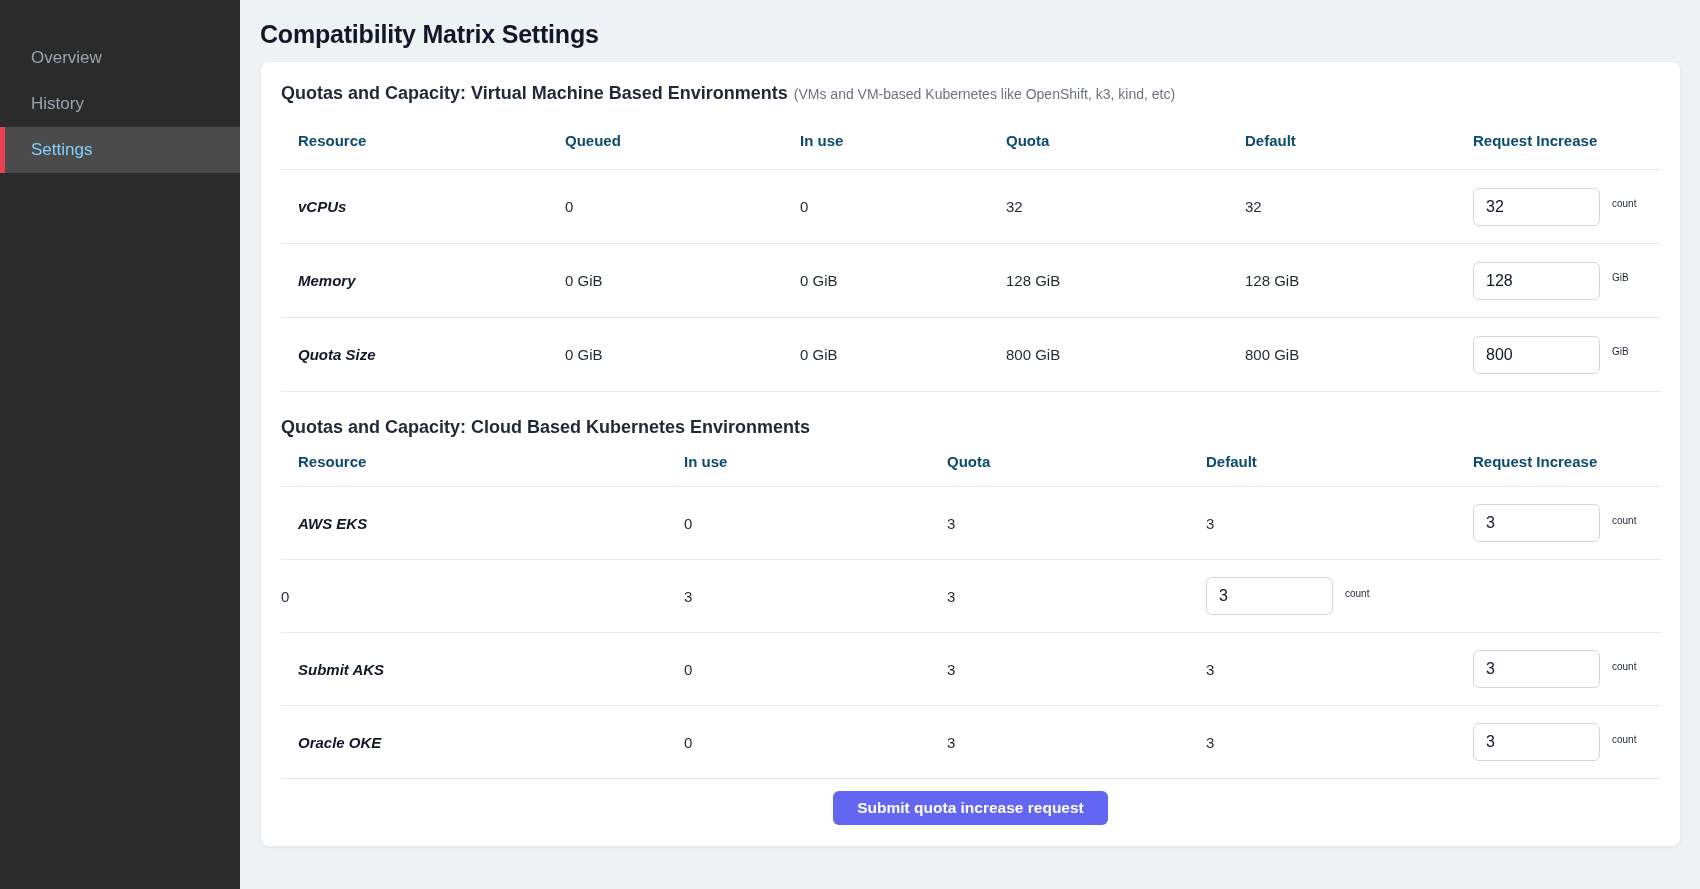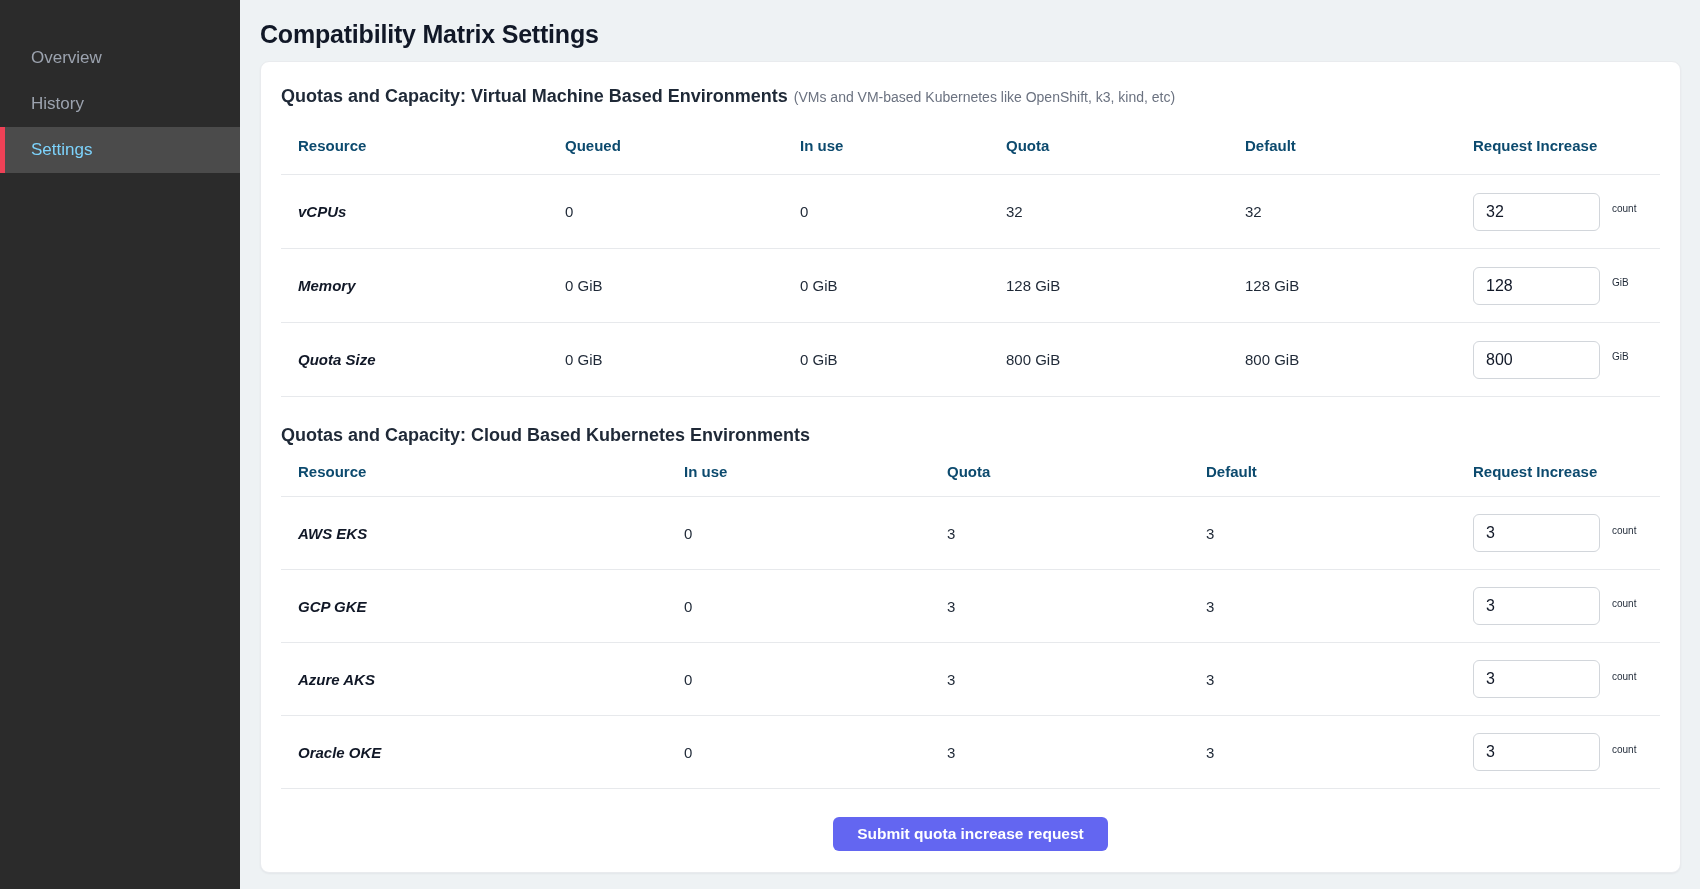--- a/index.html
+++ b/index.html
@@ -64,21 +64,21 @@
     box-shadow:0 1px 2px rgba(16,24,40,0.05);
     width:1421px;
     padding:22px 20px 21px;
   }
   .section-1 h2{margin:0 0 8px;}
   .section-2 h2{margin:26px 0 0;}
   h2{
     font-size:18px;
     font-weight:700;
     color:#1f2937;
-    line-height:24px;
+    line-height:19px;
   }
   h2 .sub{
     font-size:14px;
     font-weight:400;
     color:#6b7280;
     margin-left:6px;
   }
 
   
   .grid-vm{display:grid;grid-template-columns:284px 235px 206px 239px 228px 1fr;align-items:center;}
@@ -115,21 +115,21 @@
   }
   .unit{
     margin-left:12px;
     font-size:10px;
     color:#1f2937;
     transform:translateY(-3px);
   }
 
   
   .actions{
-    margin-top:28px;
+    margin-top:12px;
     text-align:center;
   }
   .submit-btn{
     background:var(--btn);
     color:#ffffff;
     border:none;
     border-radius:6px;
     height:34px;
     padding:0 24px;
     font-family:"Liberation Sans", sans-serif;
@@ -221,31 +221,30 @@
             <div class="td first resource">AWS EKS</div>
             <div class="td">0</div>
             <div class="td">3</div>
             <div class="td">3</div>
             <div class="td input-cell">
               <input class="quota-input" type="text" value="3" style="">
               <span class="unit">count</span>
             </div>
           </div>
           <div class="grid-cloud trow">
-            <div class="td first resource">GCP GKE</div>
-            <div class="td">0</div>
-            <div class="td">3</div>
-            <div class="td">3</div>
-            <div class="td input-cell">
-              <input class="quota-input" type="text" value="3" style="">
-              <span class="unit">count</span>
-            </div>
-          </div>
-          <div class="grid-cloud trow">
-            <div class="td first resource">Azure AKS</div>
+            <div class="td">0</div>
+            <div class="td">3</div>
+            <div class="td">3</div>
+            <div class="td input-cell">
+              <input class="quota-input" type="text" value="3" style="">
+              <span class="unit">count</span>
+            </div>
+          </div>
+          <div class="grid-cloud trow">
+            <div class="td first resource">Submit AKS</div>
             <div class="td">0</div>
             <div class="td">3</div>
             <div class="td">3</div>
             <div class="td input-cell">
               <input class="quota-input" type="text" value="3" style="">
               <span class="unit">count</span>
             </div>
           </div>
           <div class="grid-cloud trow">
             <div class="td first resource">Oracle OKE</div>

